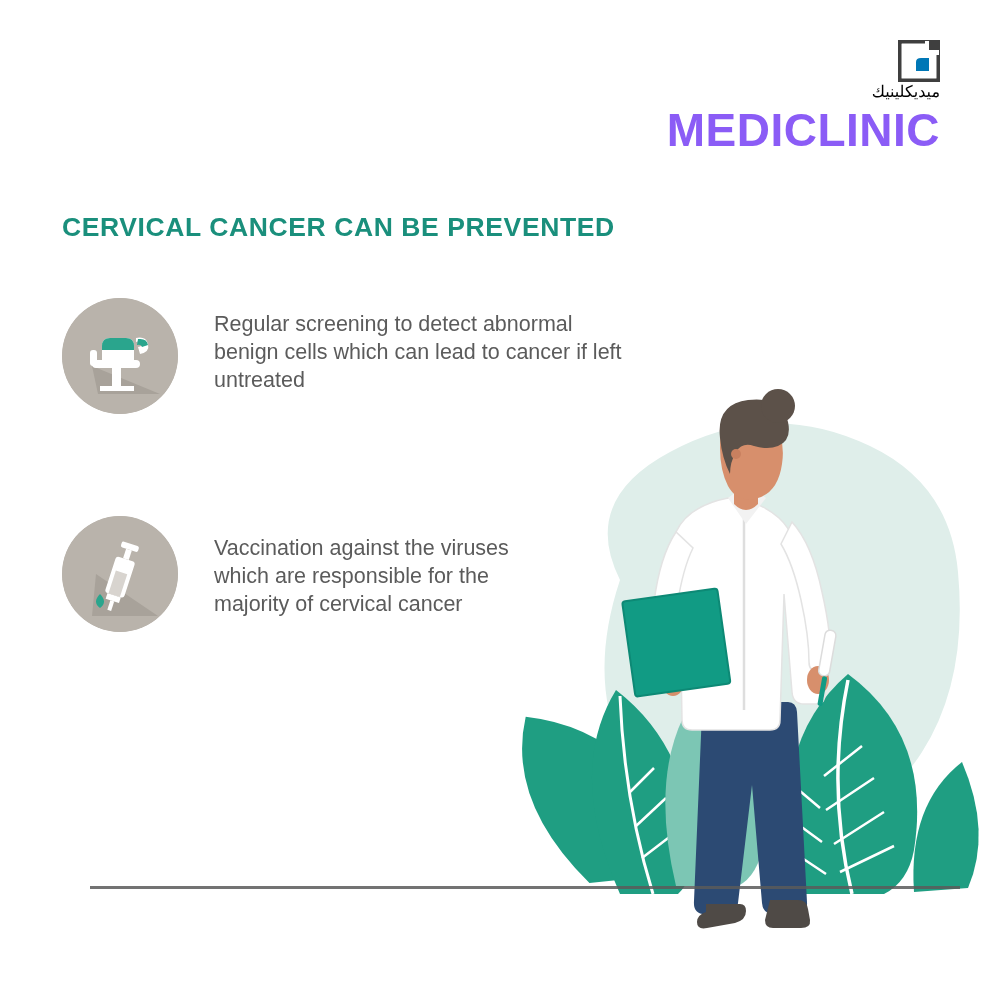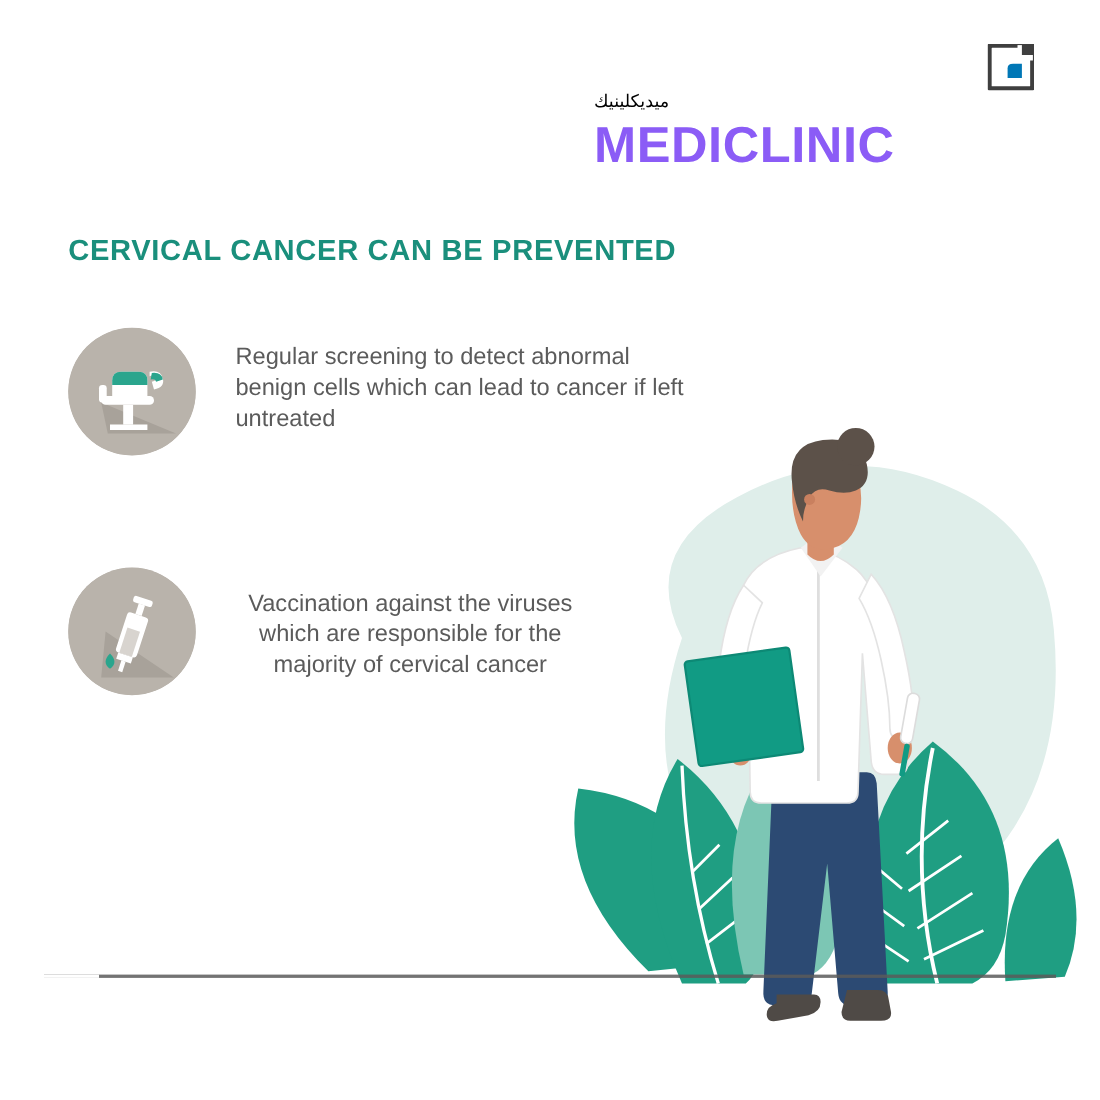--- a/index.html
+++ b/index.html
@@ -19,20 +19,21 @@
     height: 1000px;
     background: #ffffff;
     overflow: hidden;
   }
 
   
   #brand {
     position: absolute;
     top: 40px;
     right: 60px;
+    text-align: right;
     width: 400px;
   }
   #brand-mark {
     display: block;
     margin-left: auto;
     margin-right: 0;
     width: 42px;
     height: 42px;
   }
   #brand-name {
@@ -56,21 +57,21 @@
     text-align: center;
   }
 
   
   .bullet {
     position: absolute;
     display: flex;
     align-items: flex-start;
   }
   #bullet-0 { left: 62px; top: 298px; width: 560px; }
-  #bullet-1 { left: 62px; top: 516px; width: 470px; text-align: center; }
+  #bullet-1 { left: 62px; top: 516px; width: 470px; }
 
   .bullet-badge {
     width: 116px;
     height: 116px;
     border-radius: 50%;
     background: #b9b3ab;
     flex: 0 0 116px;
     position: relative;
     overflow: hidden;
   }

